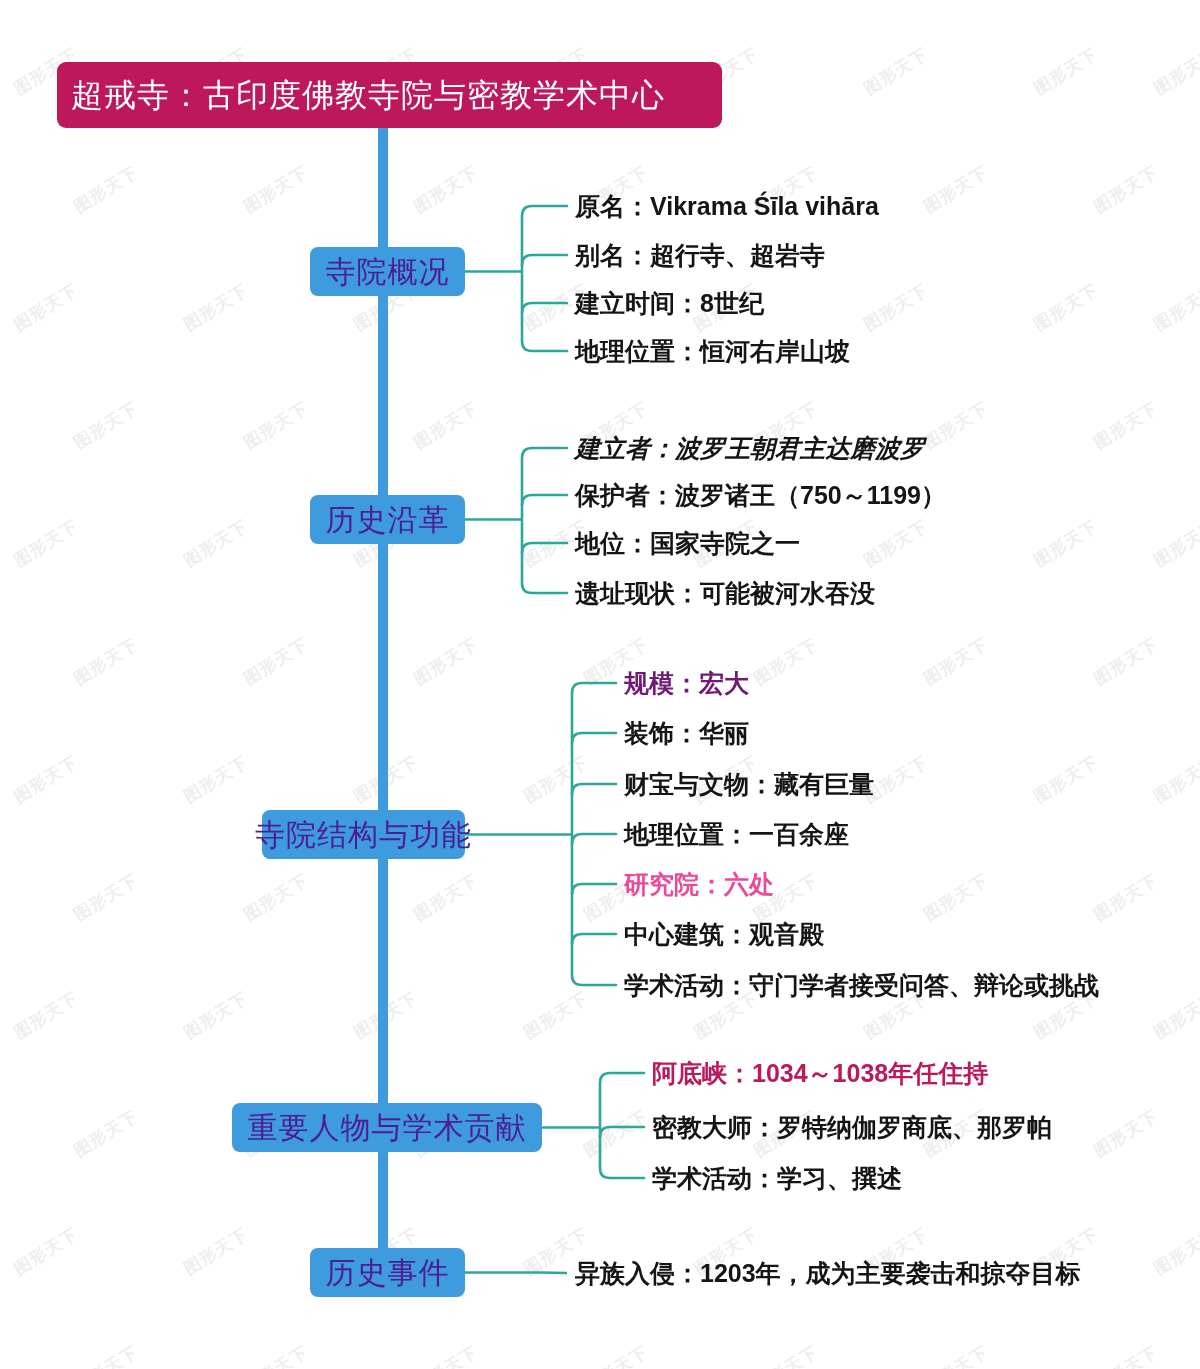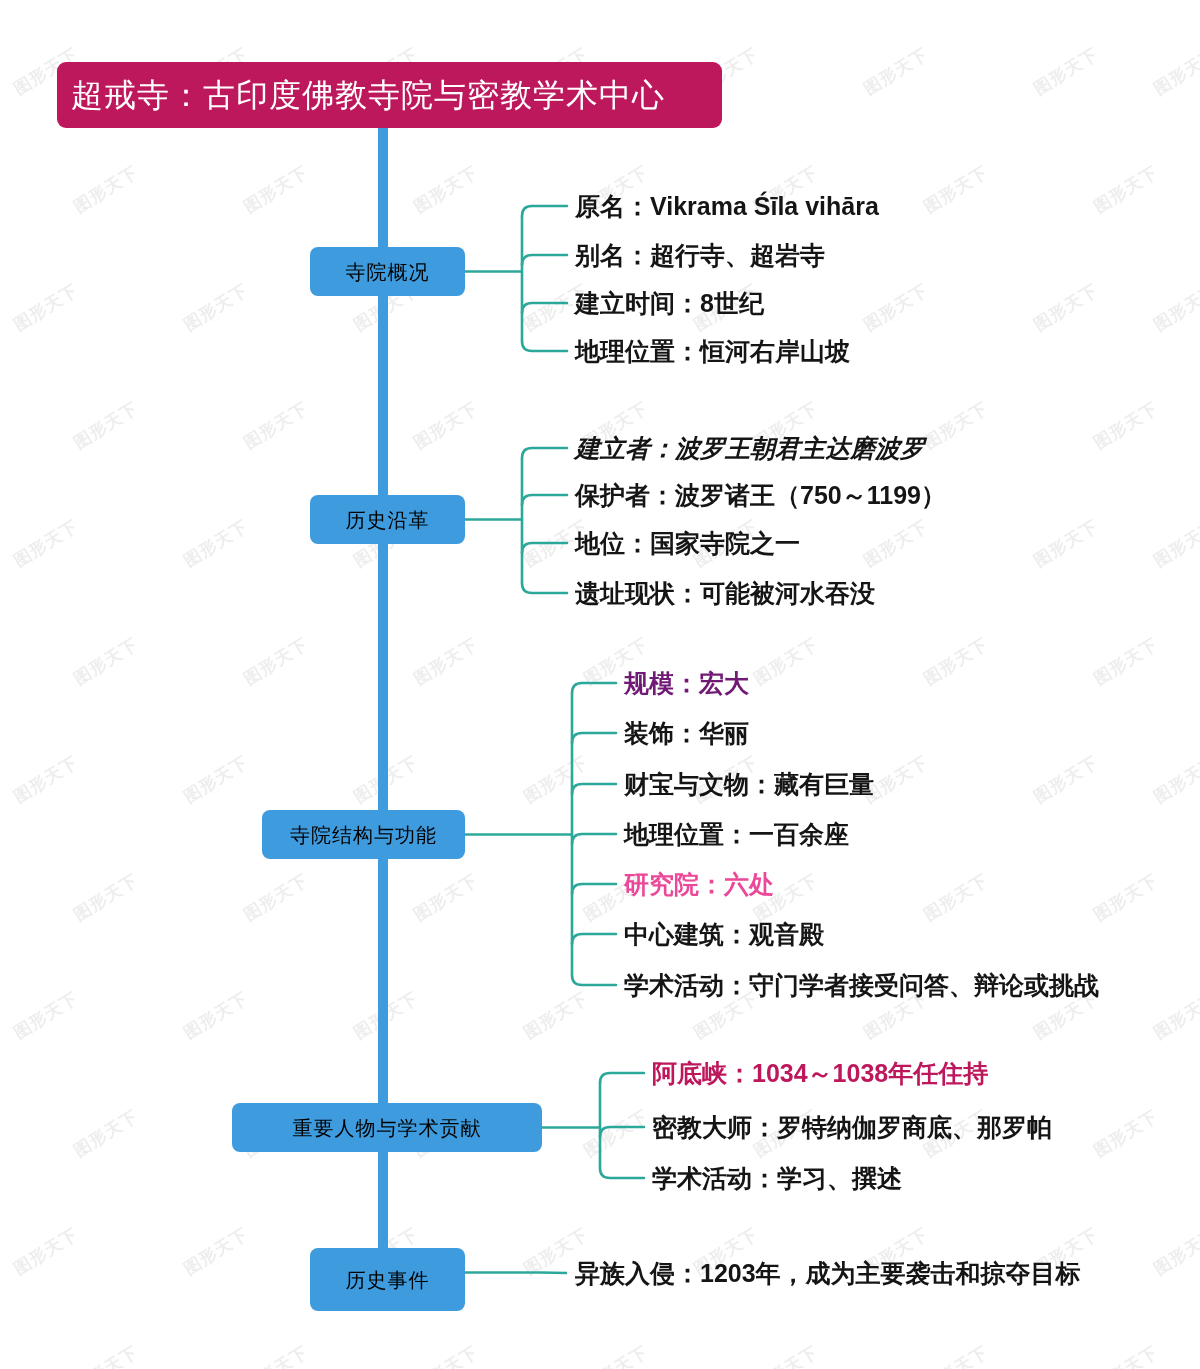--- a/index.html
+++ b/index.html
@@ -72,22 +72,22 @@
   .node {
     position: absolute;
     background: #3E9BDE;
     border-radius: 8px;
     z-index: 20;
     display: flex;
     align-items: center;
     justify-content: center;
   }
   .node-label {
-    color: #000000;
-    font-size: 20px;
+    color: #4c1d95;
+    font-size: 30px;
     line-height: 1;
     white-space: nowrap;
     letter-spacing: 1px;
   }
 
   
   .leaf {
     position: absolute;
     z-index: 20;
     color: #151515;
@@ -238,21 +238,21 @@
       </div>
       <div class="node" style="left: 310px; top: 495px; width: 155px; height: 49px; background: rgb(62, 155, 222);">
         <span class="node-label">历史沿革</span>
       </div>
       <div class="node" style="left: 262px; top: 810px; width: 203px; height: 49px; background: rgb(62, 155, 222);">
         <span class="node-label">寺院结构与功能</span>
       </div>
       <div class="node" style="left: 232px; top: 1103px; width: 310px; height: 49px; background: rgb(62, 155, 222);">
         <span class="node-label">重要人物与学术贡献</span>
       </div>
-      <div class="node" style="left: 310px; top: 1248px; width: 155px; height: 63px; background: rgb(62, 155, 222);">
+      <div class="node" style="left: 310px; top: 1248px; width: 155px; height: 49px; background: rgb(62, 155, 222);">
         <span class="node-label">历史事件</span>
       </div>
     </div>
 
   <div id="leaves">
       <div class="leaf" style="left: 575px; top: 206px; color: rgb(21, 21, 21);">原名：Vikrama Śīla vihāra</div>
       <div class="leaf" style="left: 575px; top: 255px; color: rgb(21, 21, 21);">别名：超行寺、超岩寺</div>
       <div class="leaf" style="left: 575px; top: 303px; color: rgb(21, 21, 21);">建立时间：8世纪</div>
       <div class="leaf" style="left: 575px; top: 351px; color: rgb(21, 21, 21);">地理位置：恒河右岸山坡</div>
       <div class="leaf" style="left: 575px; top: 448px; color: rgb(21, 21, 21); font-style: italic;">建立者：波罗王朝君主达磨波罗</div>

